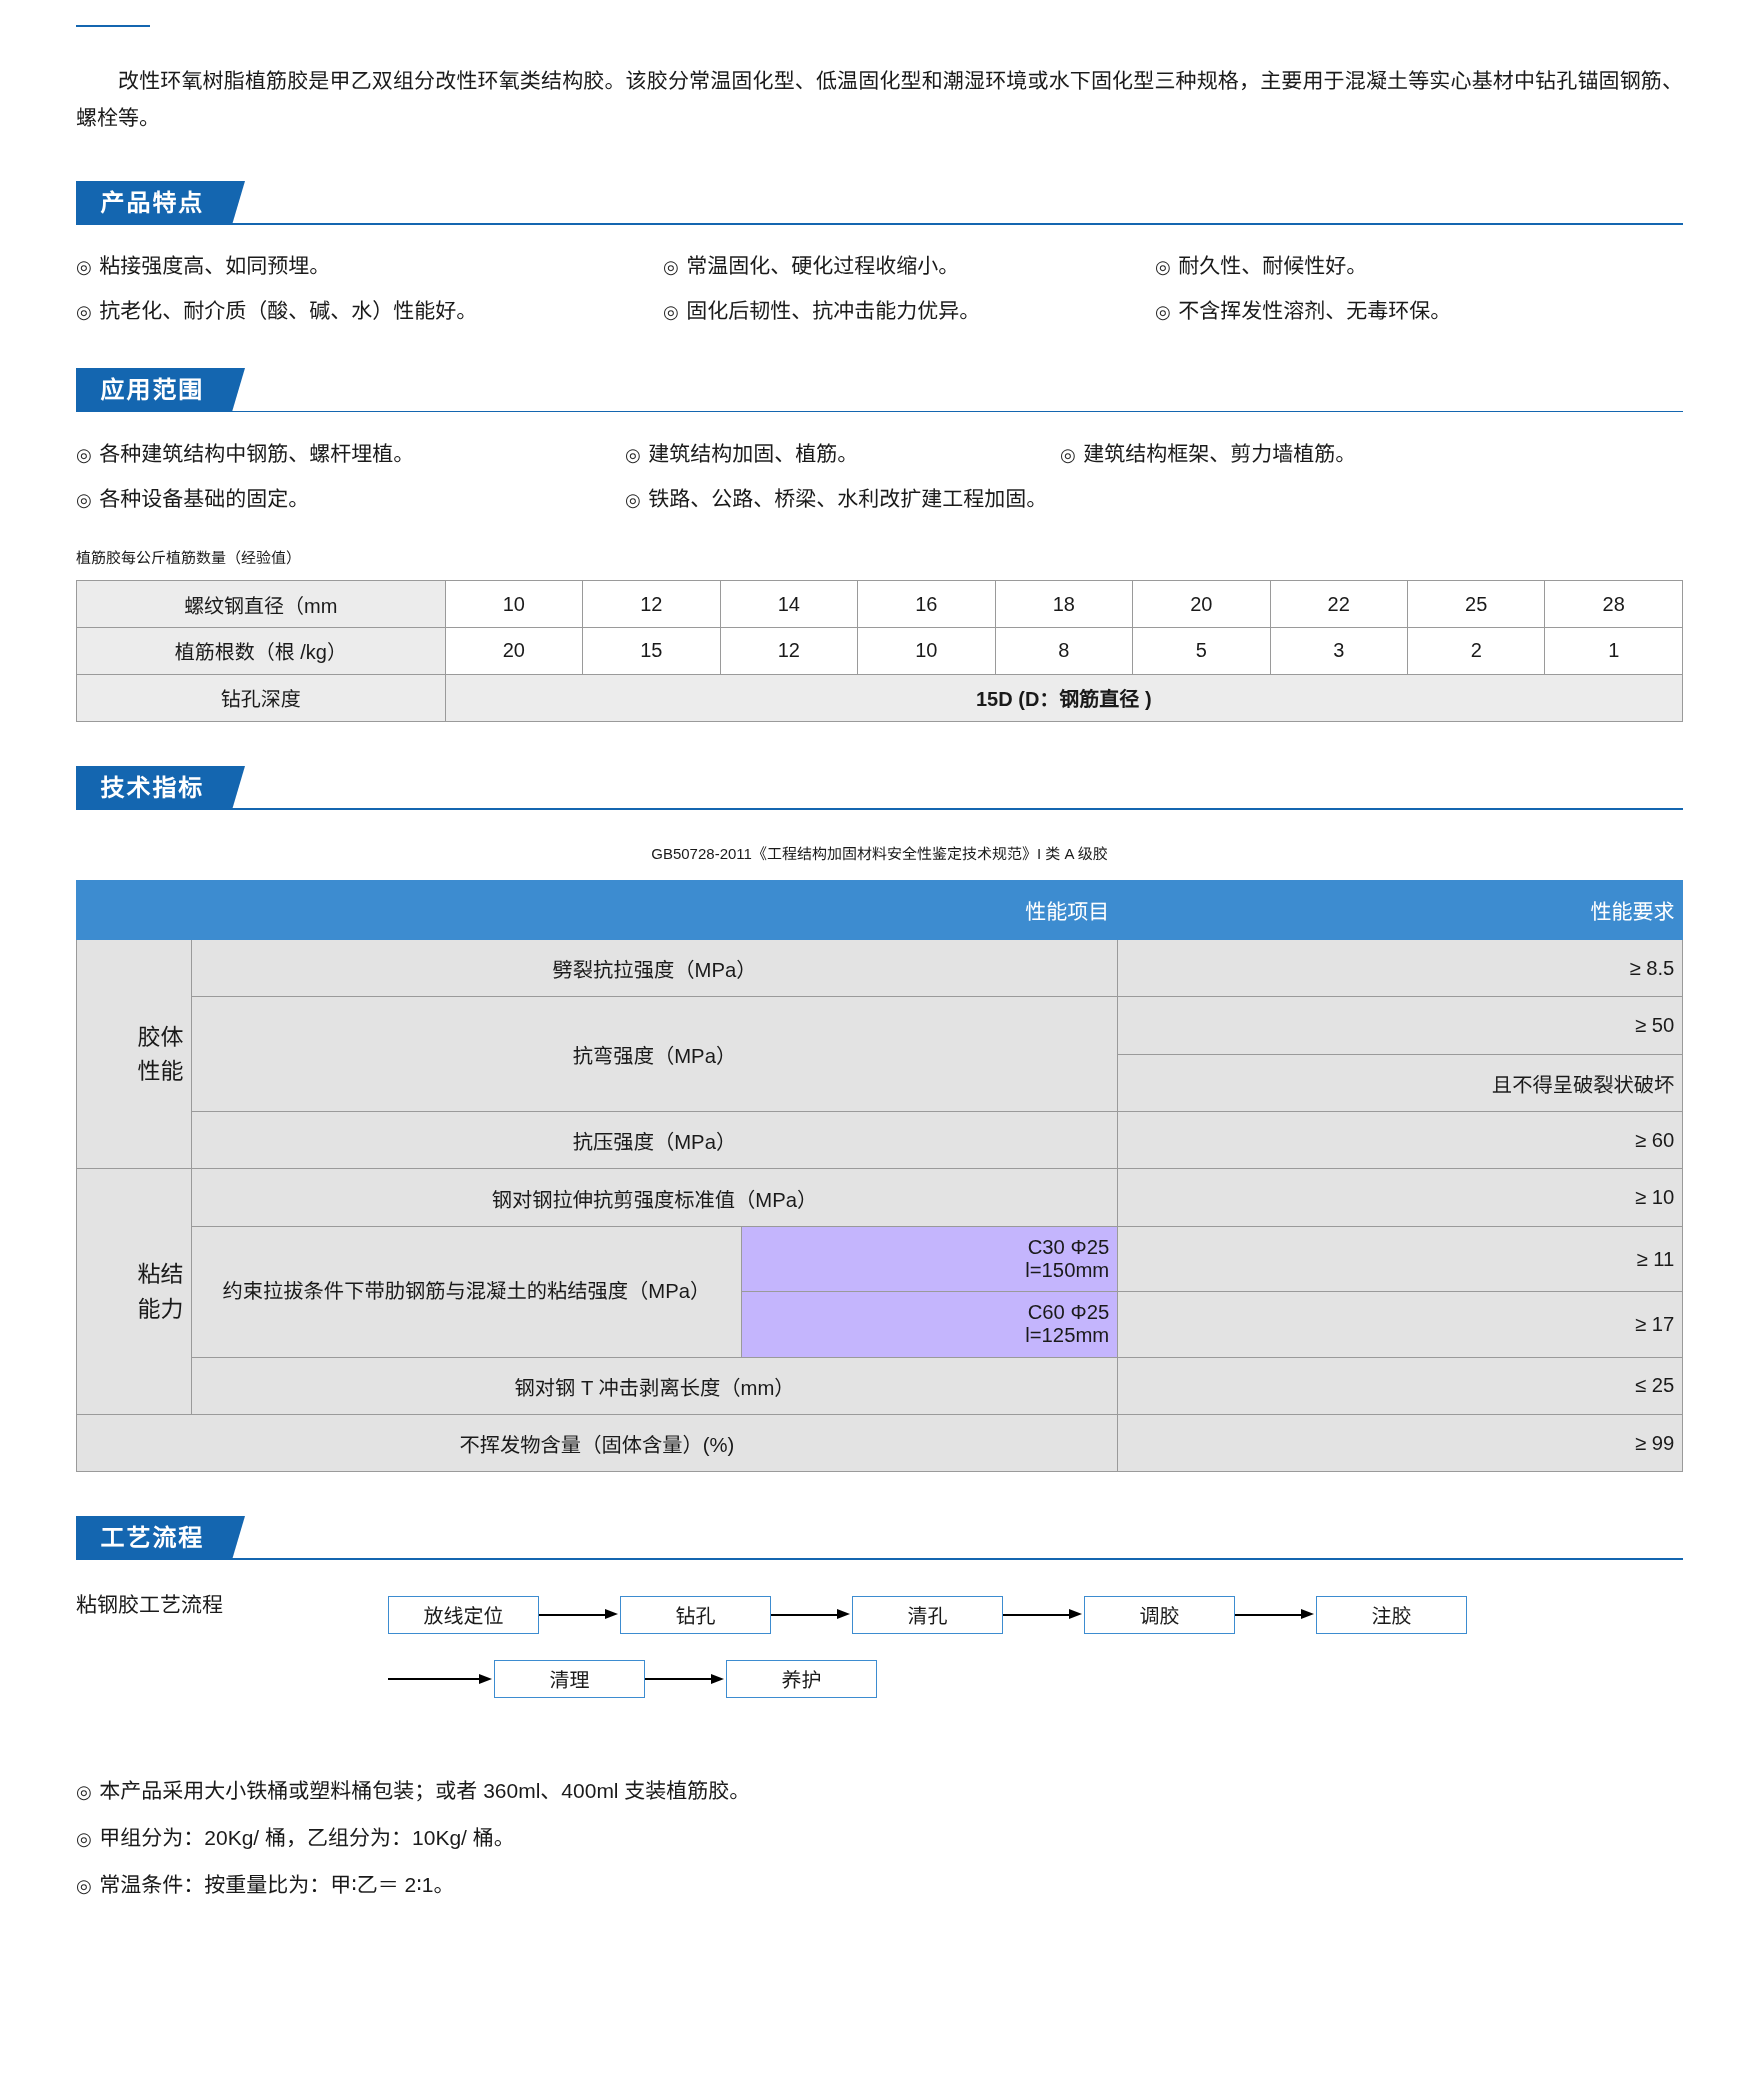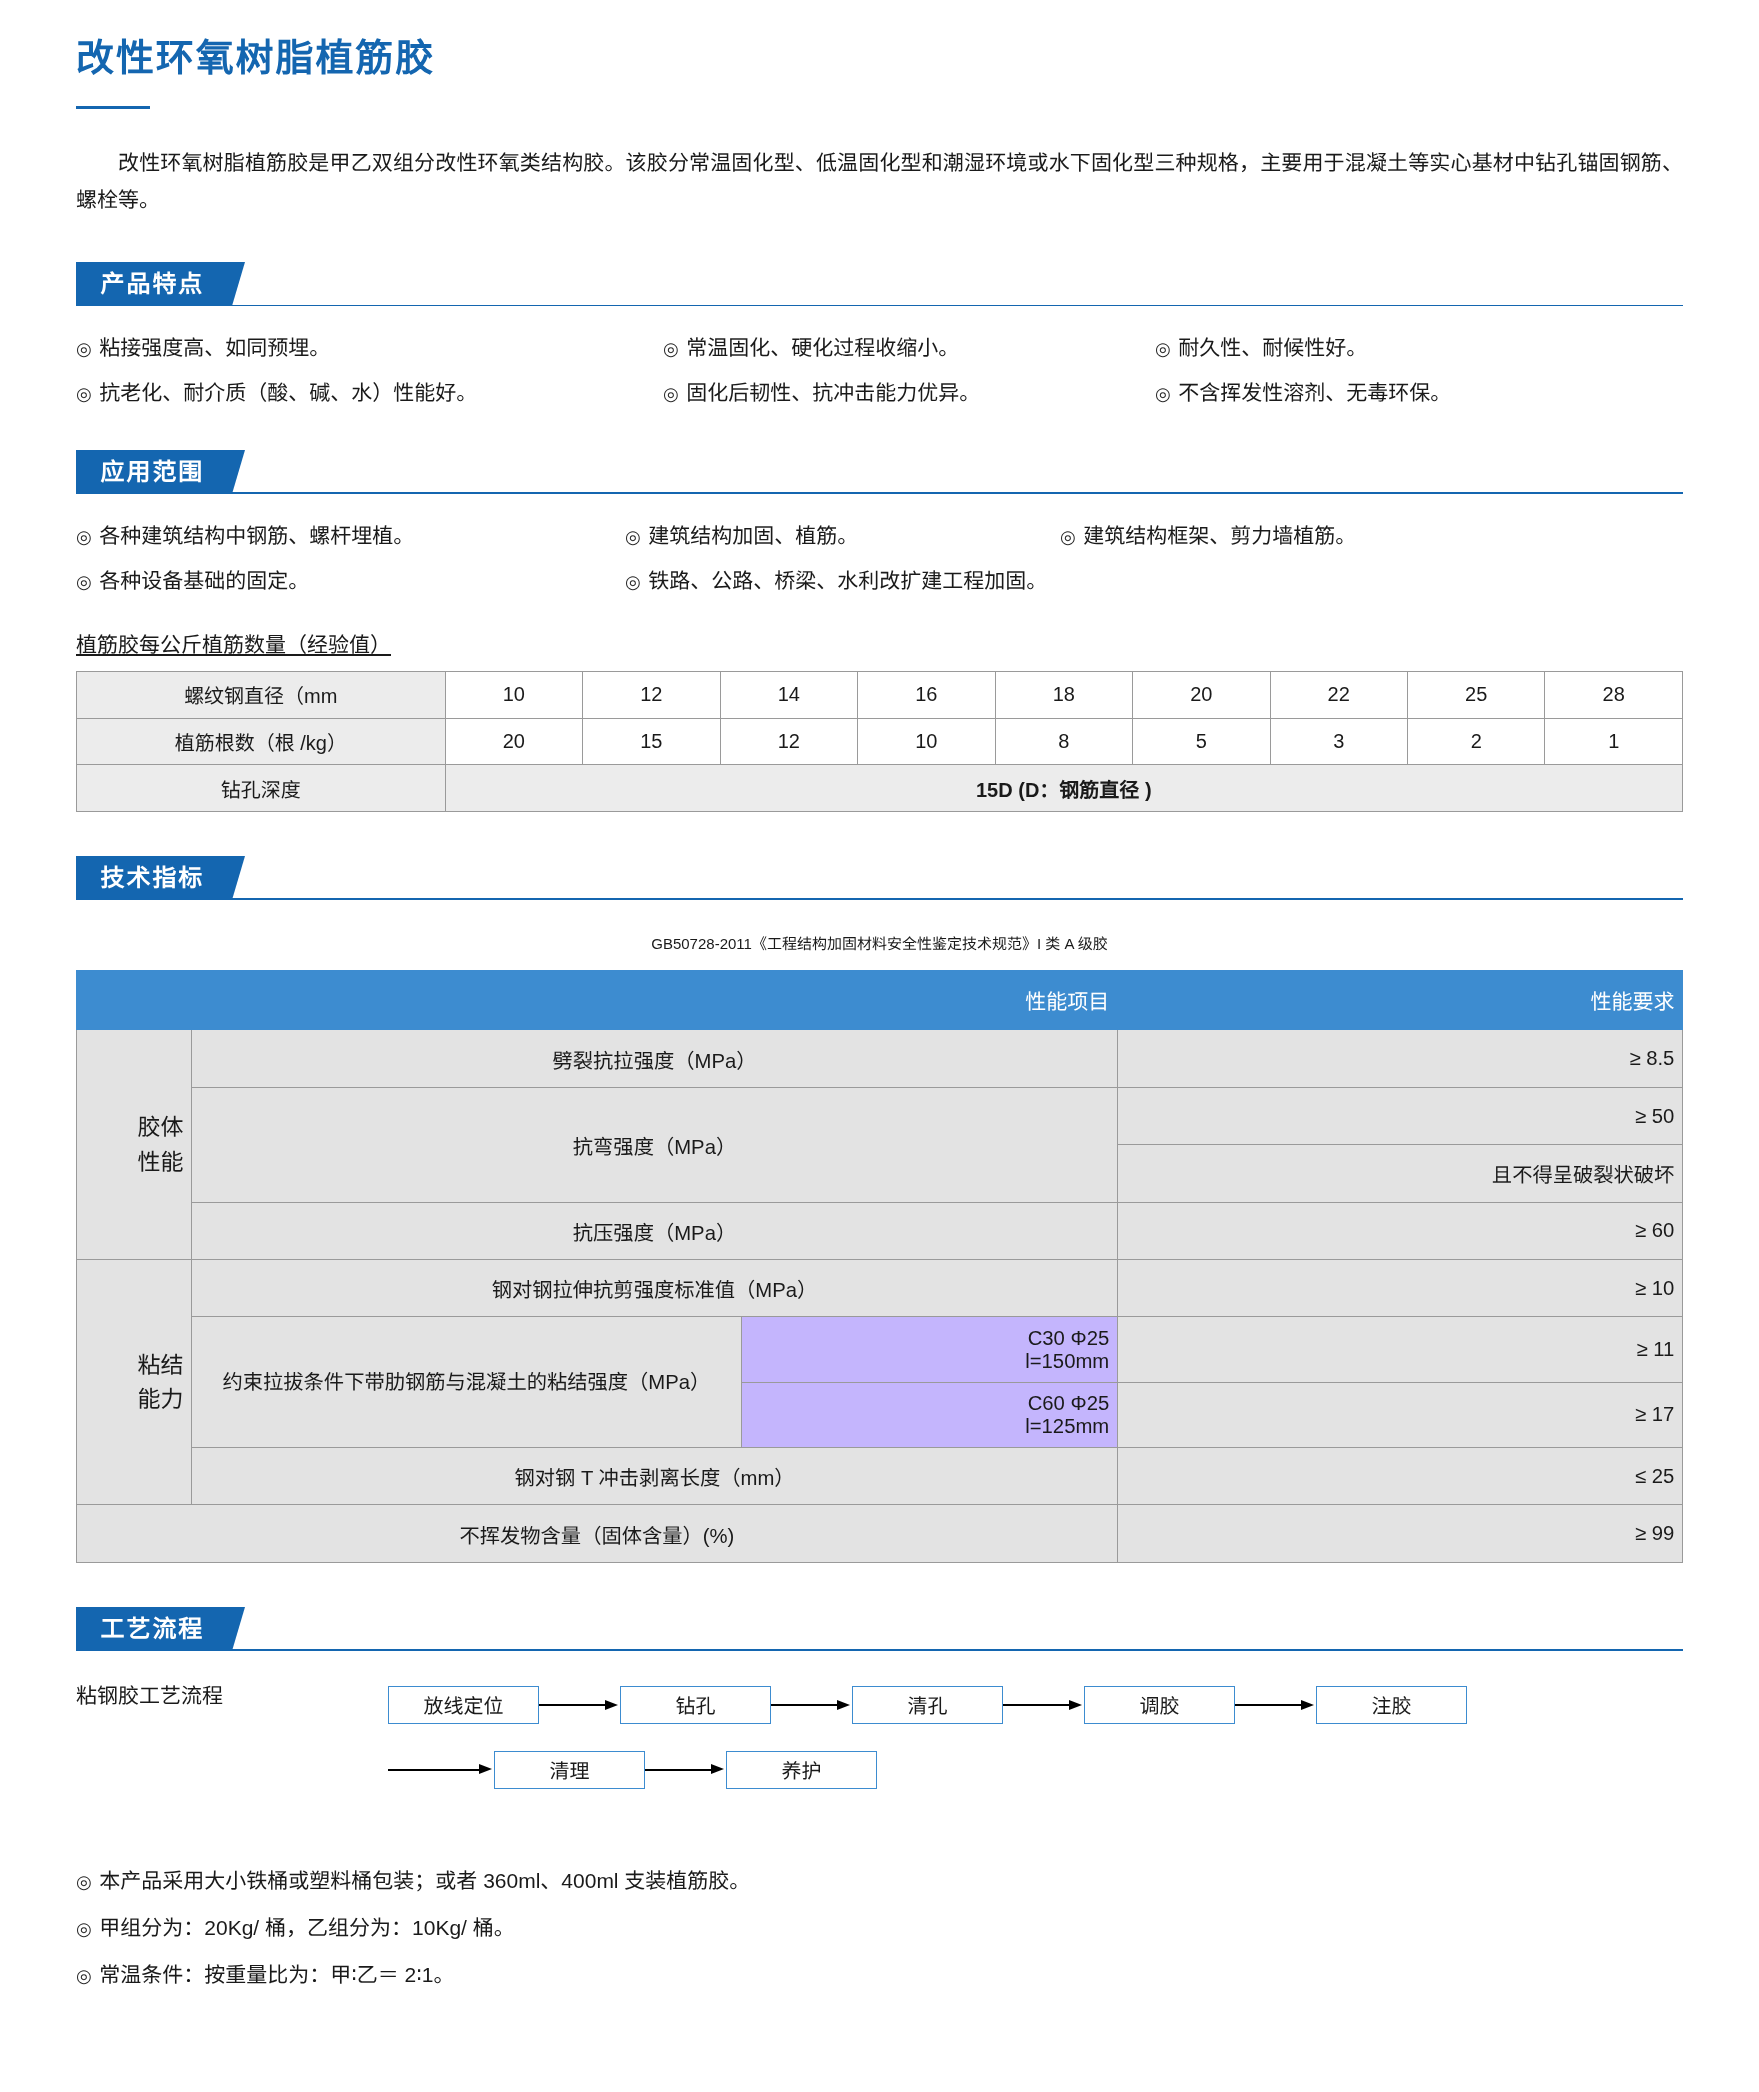--- a/index.html
+++ b/index.html
@@ -115,24 +115,23 @@
     white-space: nowrap;
   }
   .bullet .dot {
     color: #2a2a2a;
     font-size: 18px;
     line-height: 1;
   }
 
   
   .subtitle {
-    font-size: 21px;
+    font-size: 15px;
     margin: 34px 0 13.2px 0;
     font-weight: normal;
-    text-decoration: underline;
   }
 
   
   table {
     border-collapse: collapse;
     width: 100%;
     font-size: 20px;
   }
   .t-rebar td {
     border: 0.9px solid #9a9a9a;
@@ -267,21 +266,20 @@
   }
   .pack-list .bullet {
     margin-bottom: 17px;
   }
 </style>
 </head>
 <body>
 
 <div class="page">
 
-  <h1 class="doc-title">改性环氧树脂植筋胶</h1>
   <div class="title-rule"></div>
 
   <p class="intro">改性环氧树脂植筋胶是甲乙双组分改性环氧类结构胶。该胶分常温固化型、低温固化型和潮湿环境或水下固化型三种规格，主要用于混凝土等实心基材中钻孔锚固钢筋、螺栓等。</p>
 
   <div class="section">
     <div class="sec-head">
       <span class="tag">产品特点</span>
       <span class="rule"></span>
     </div>
     <div class="bullets cols-3">

